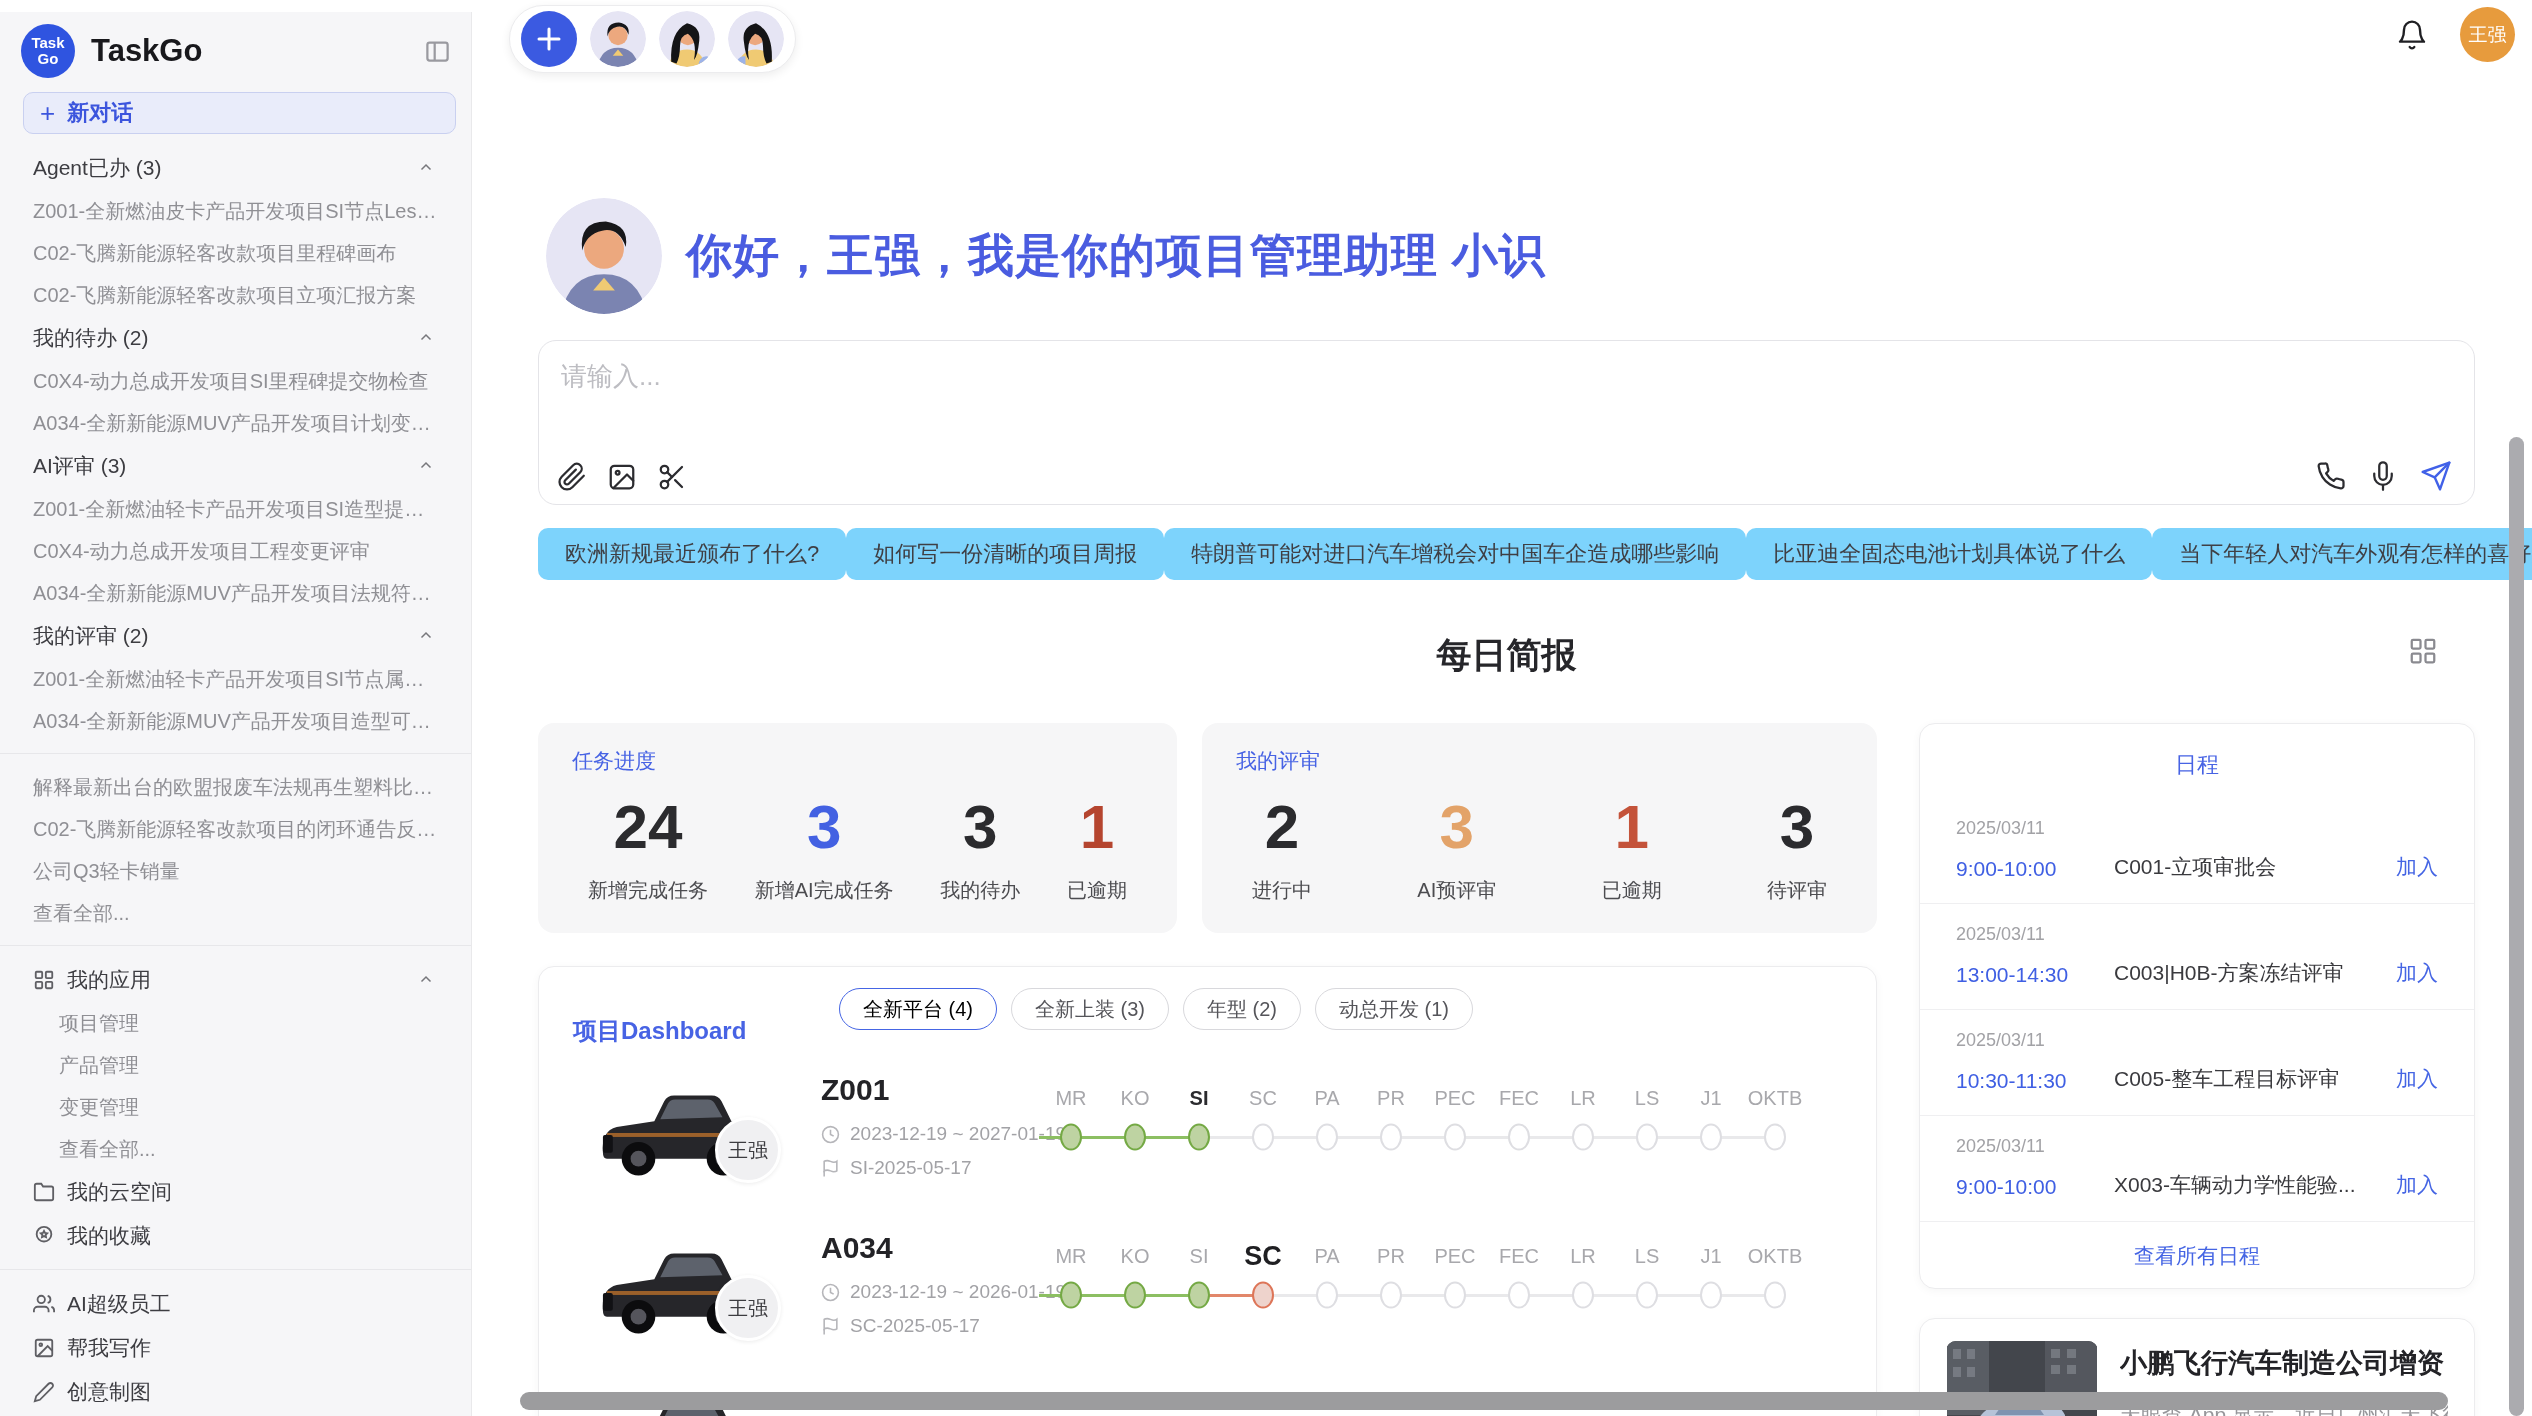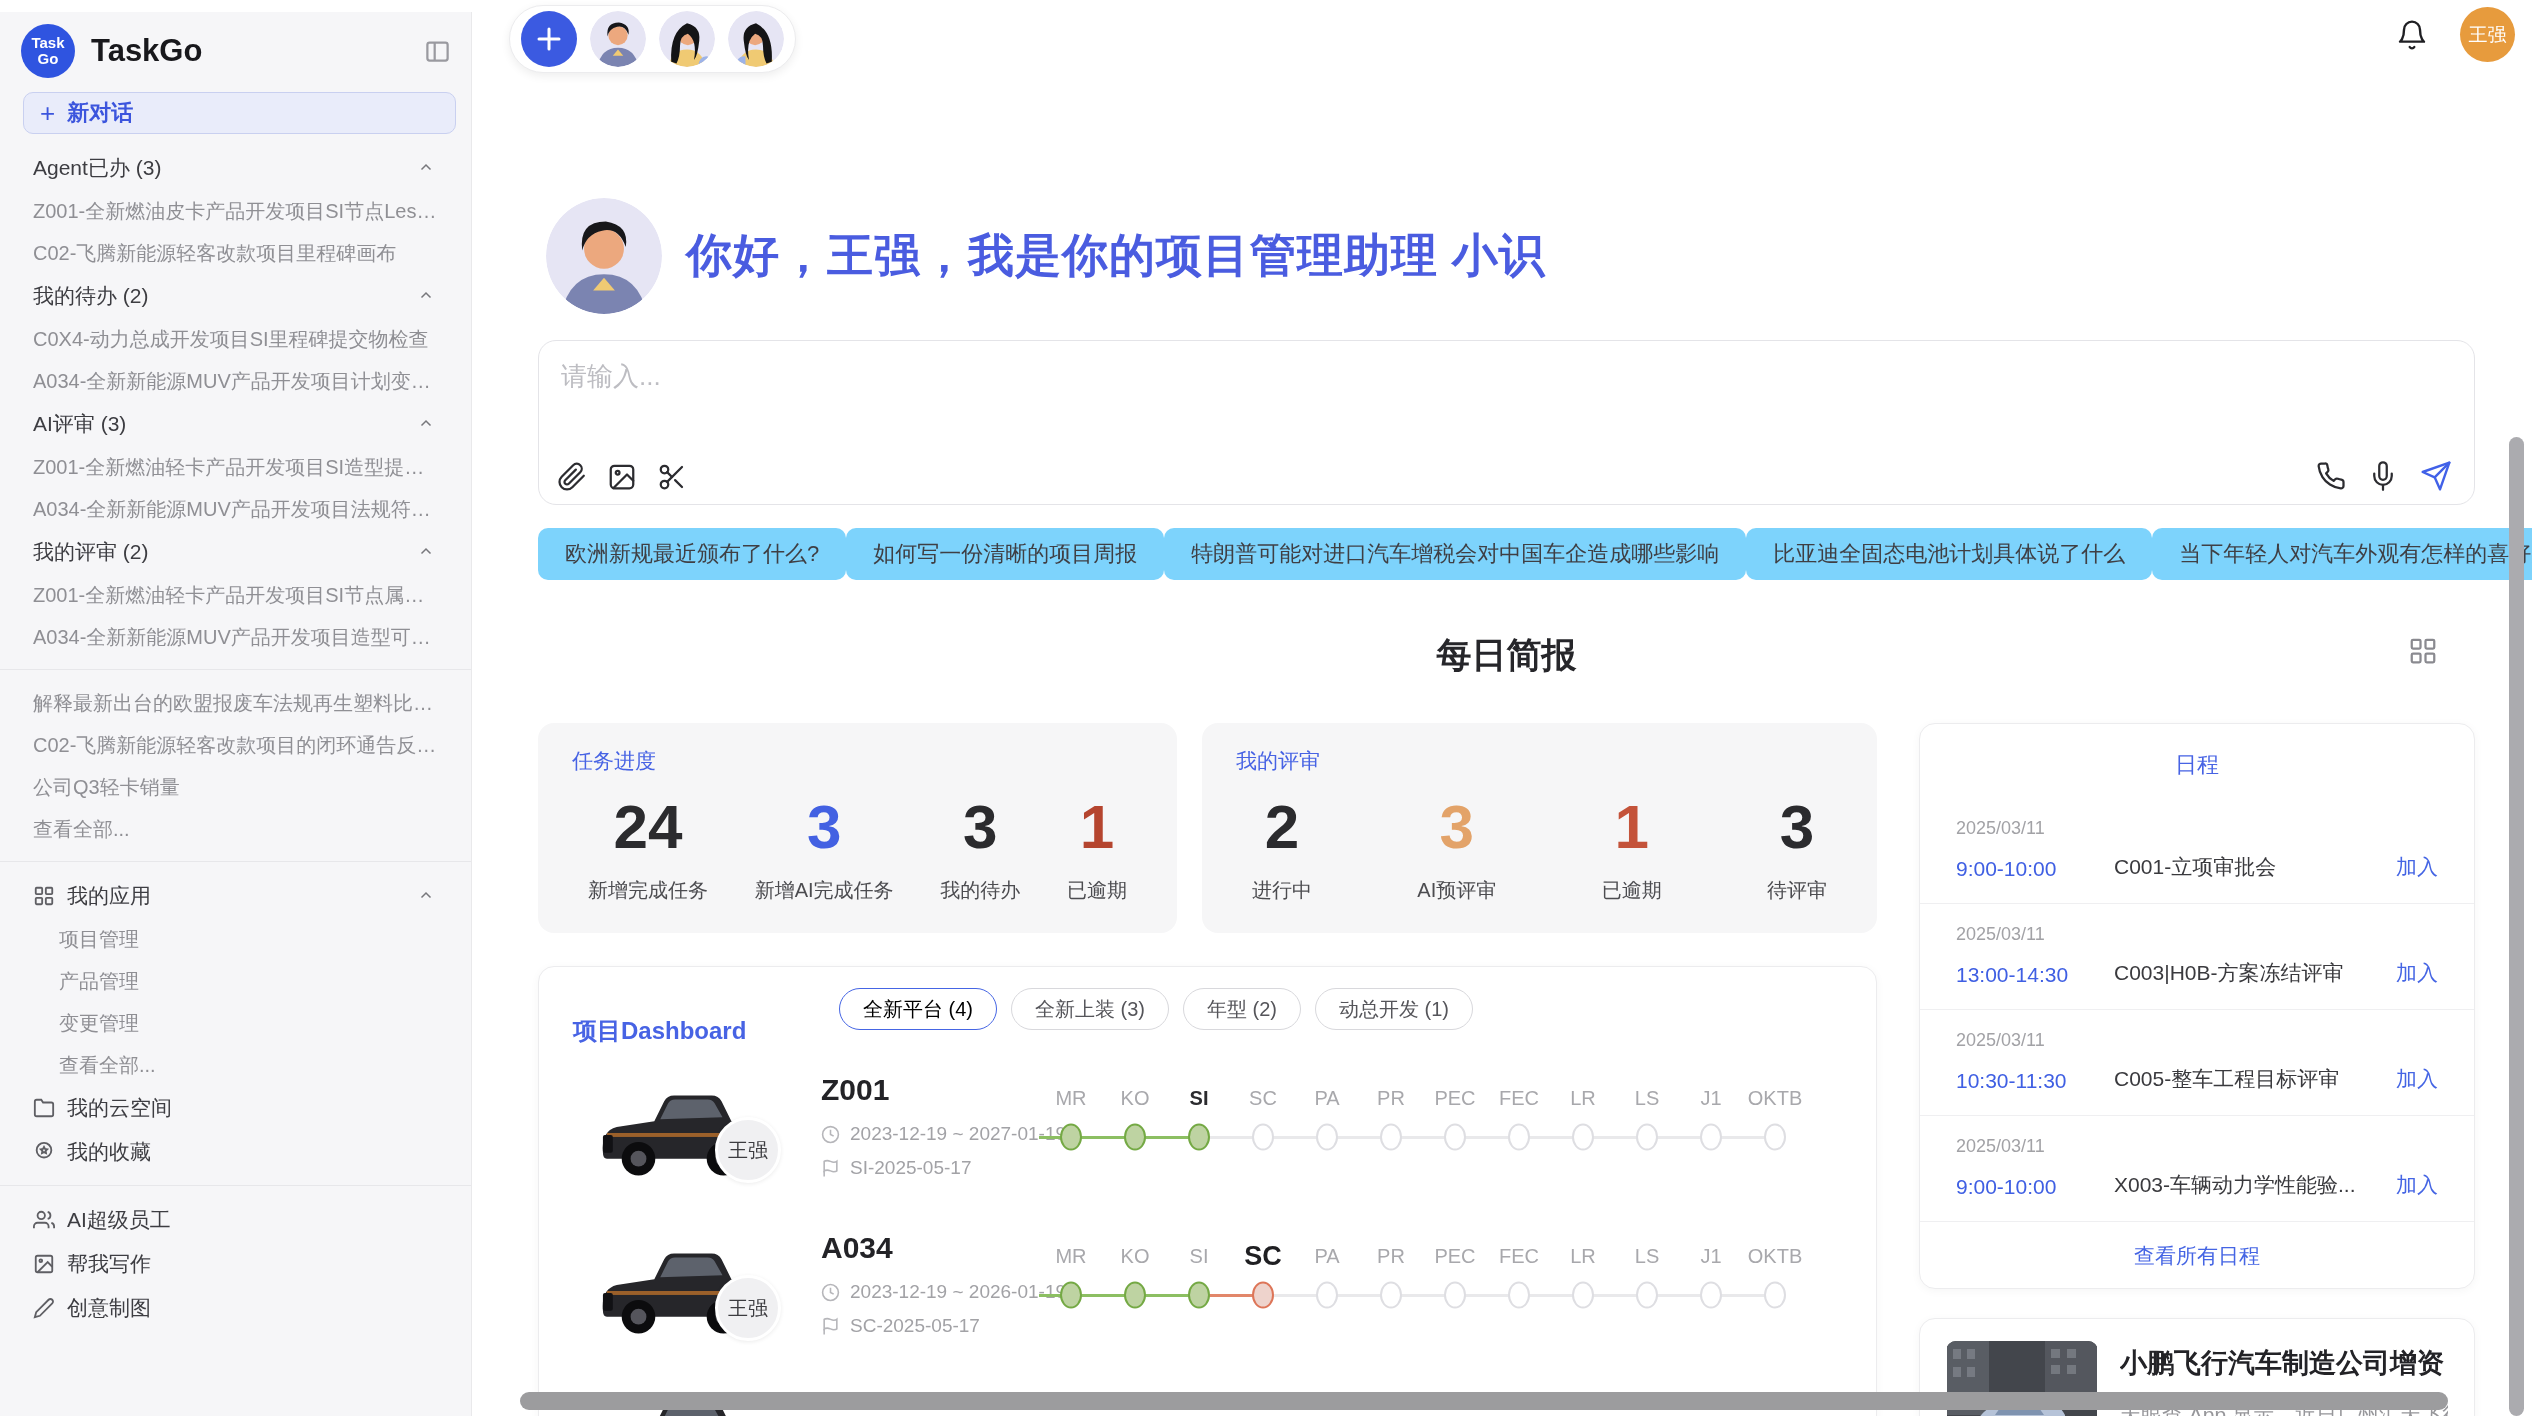--- a/index.html
+++ b/index.html
@@ -173,37 +173,39 @@
 
     <div class="side-list">
       <div class="sec-h">
         <span>Agent已办 (3)</span>
         <svg class="ic chev" width="18" height="18" viewBox="0 0 24 24" fill="none" stroke="#77777c" stroke-width="2">
             <polyline points="6 14 12 8 18 14"></polyline>
           </svg>
       </div>
       <div class="s-item">Z001-全新燃油皮卡产品开发项目SI节点Lesson Learn报告</div>
       <div class="s-item">C02-飞腾新能源轻客改款项目里程碑画布</div>
+      <div class="s-item">C02-飞腾新能源轻客改款项目立项汇报方案</div>
 
       <div class="sec-h">
         <span>我的待办 (2)</span>
         <svg class="ic chev" width="18" height="18" viewBox="0 0 24 24" fill="none" stroke="#77777c" stroke-width="2">
             <polyline points="6 14 12 8 18 14"></polyline>
           </svg>
       </div>
       <div class="s-item">C0X4-动力总成开发项目SI里程碑提交物检查</div>
       <div class="s-item">A034-全新新能源MUV产品开发项目计划变更表编写</div>
 
       <div class="sec-h">
         <span>AI评审 (3)</span>
         <svg class="ic chev" width="18" height="18" viewBox="0 0 24 24" fill="none" stroke="#77777c" stroke-width="2">
             <polyline points="6 14 12 8 18 14"></polyline>
           </svg>
       </div>
       <div class="s-item">Z001-全新燃油轻卡产品开发项目SI造型提交物评审</div>
+      <div class="s-item">C0X4-动力总成开发项目工程变更评审</div>
       <div class="s-item">A034-全新新能源MUV产品开发项目法规符合性评审</div>
 
       <div class="sec-h">
         <span>我的评审 (2)</span>
         <svg class="ic chev" width="18" height="18" viewBox="0 0 24 24" fill="none" stroke="#77777c" stroke-width="2">
             <polyline points="6 14 12 8 18 14"></polyline>
           </svg>
       </div>
       <div class="s-item">Z001-全新燃油轻卡产品开发项目SI节点属性5D文件评审</div>
       <div class="s-item">A034-全新新能源MUV产品开发项目造型可行性评审</div>

